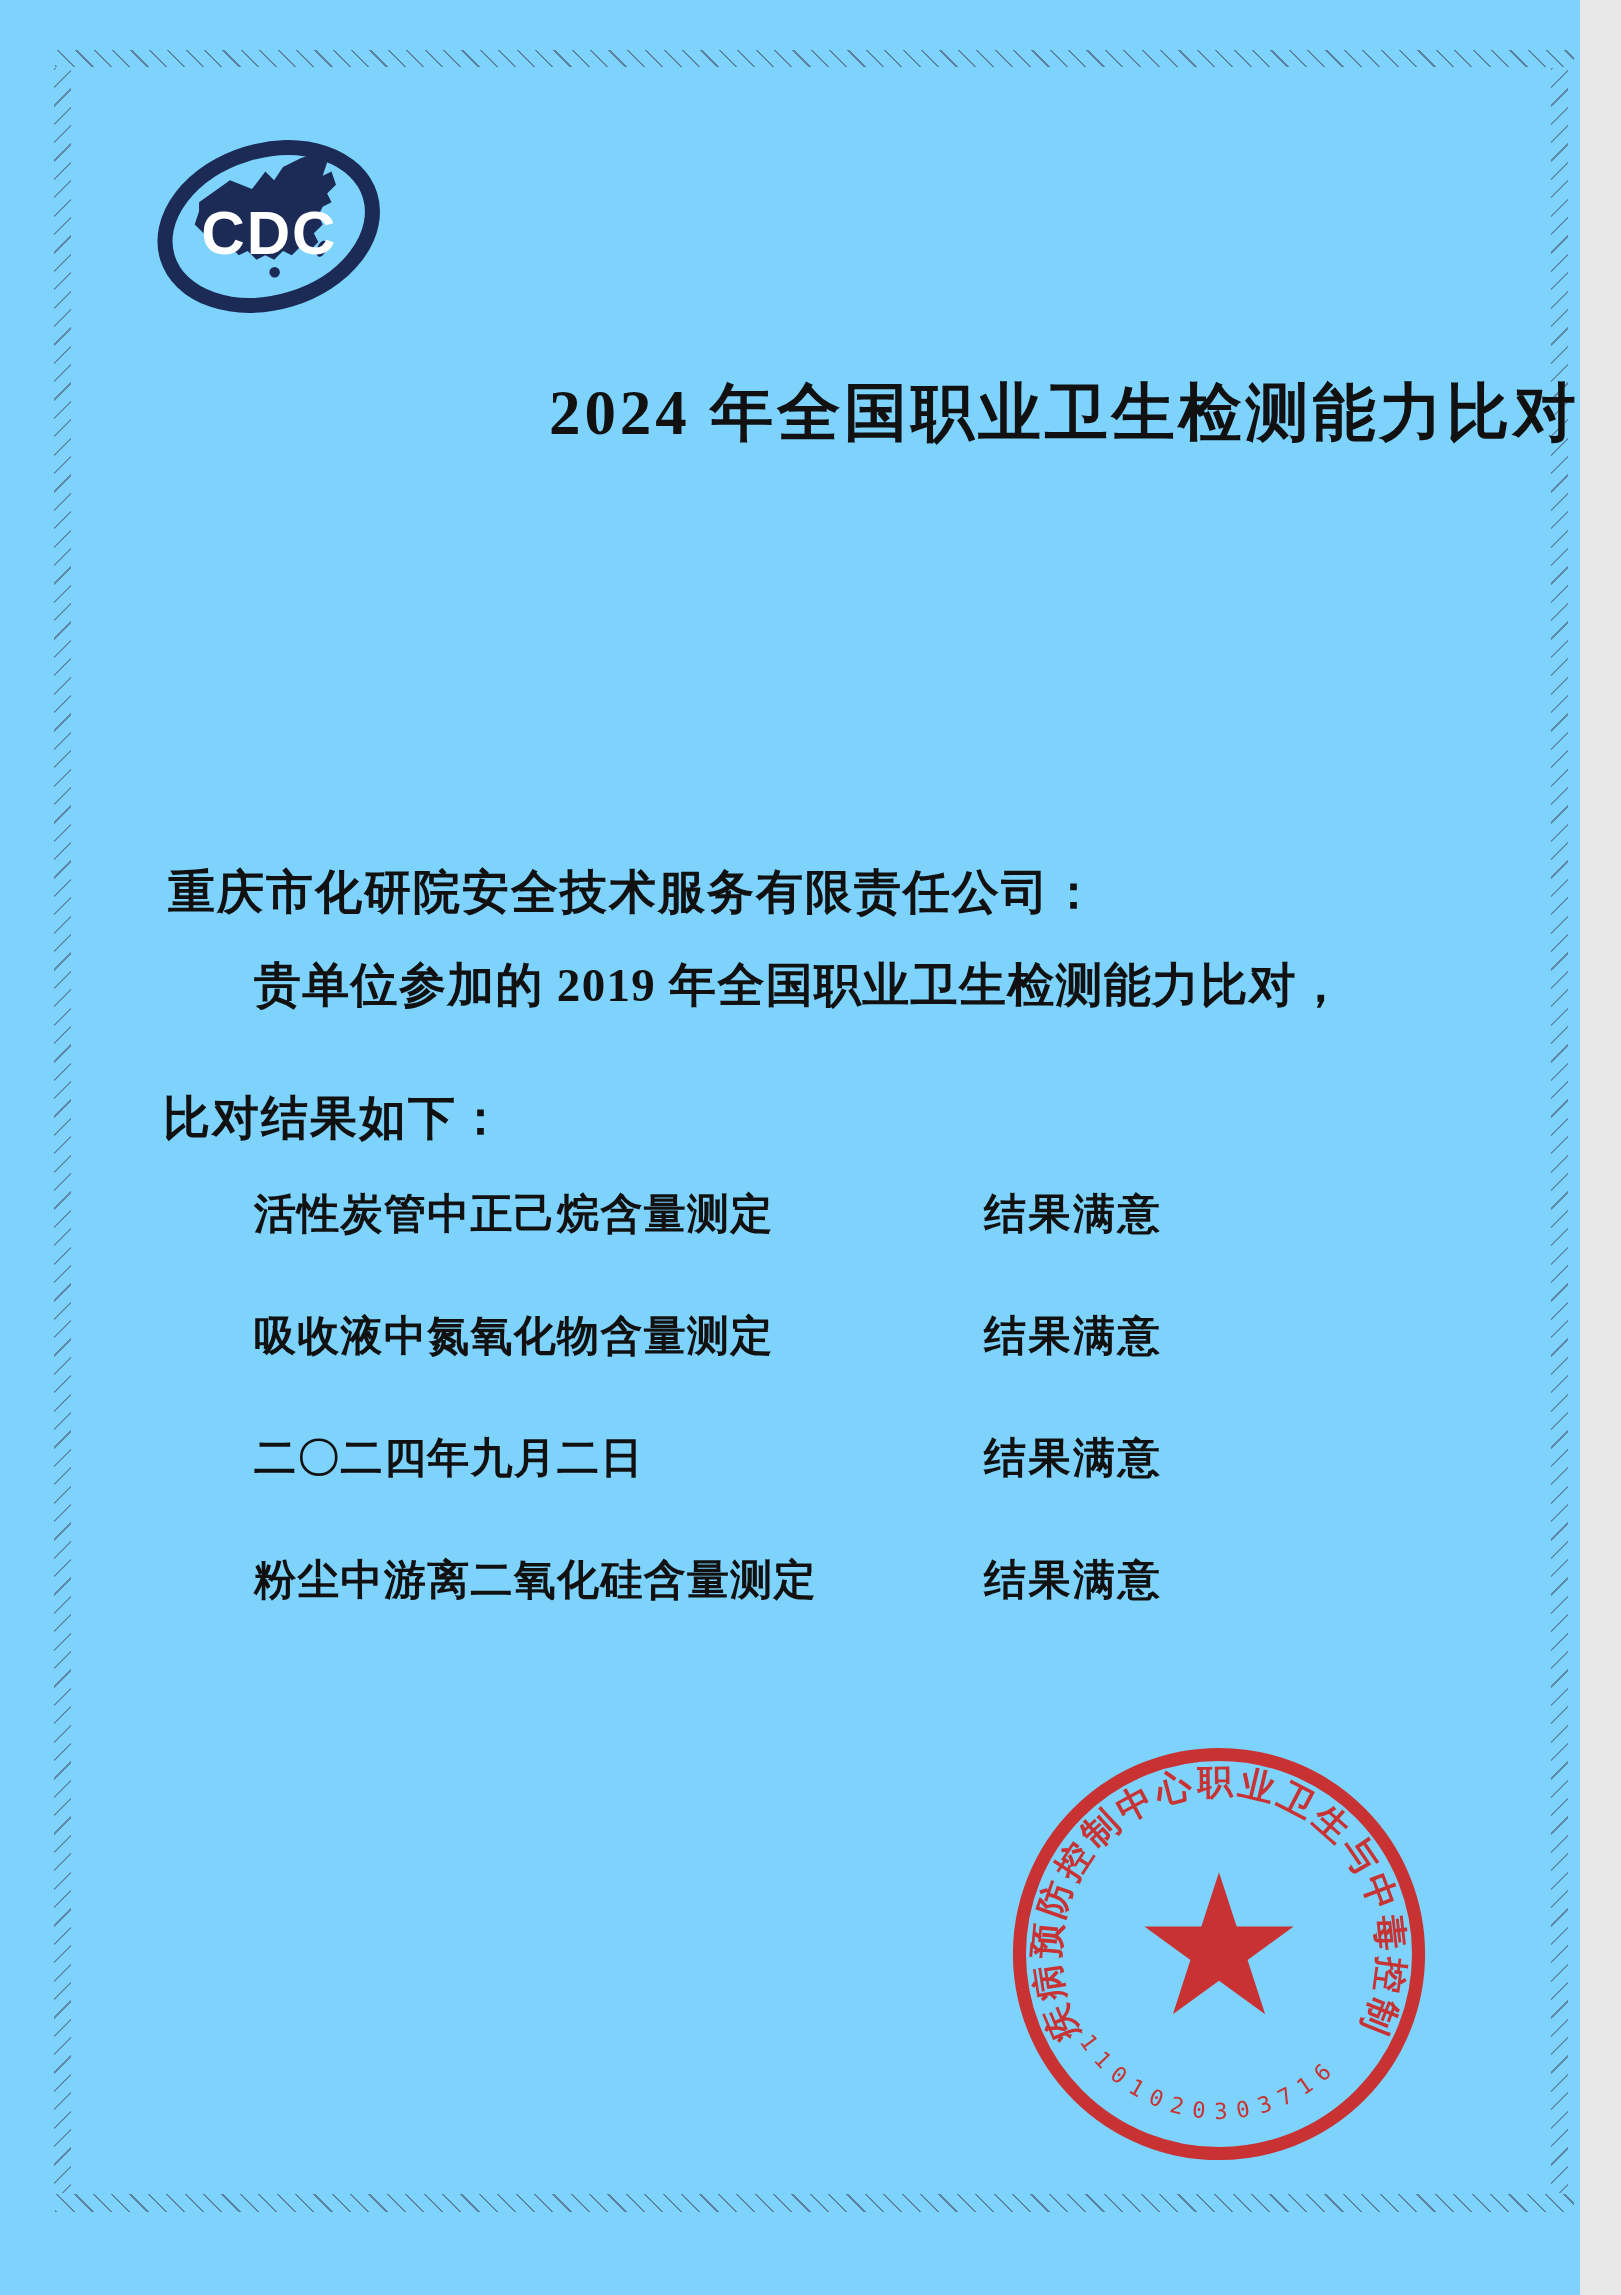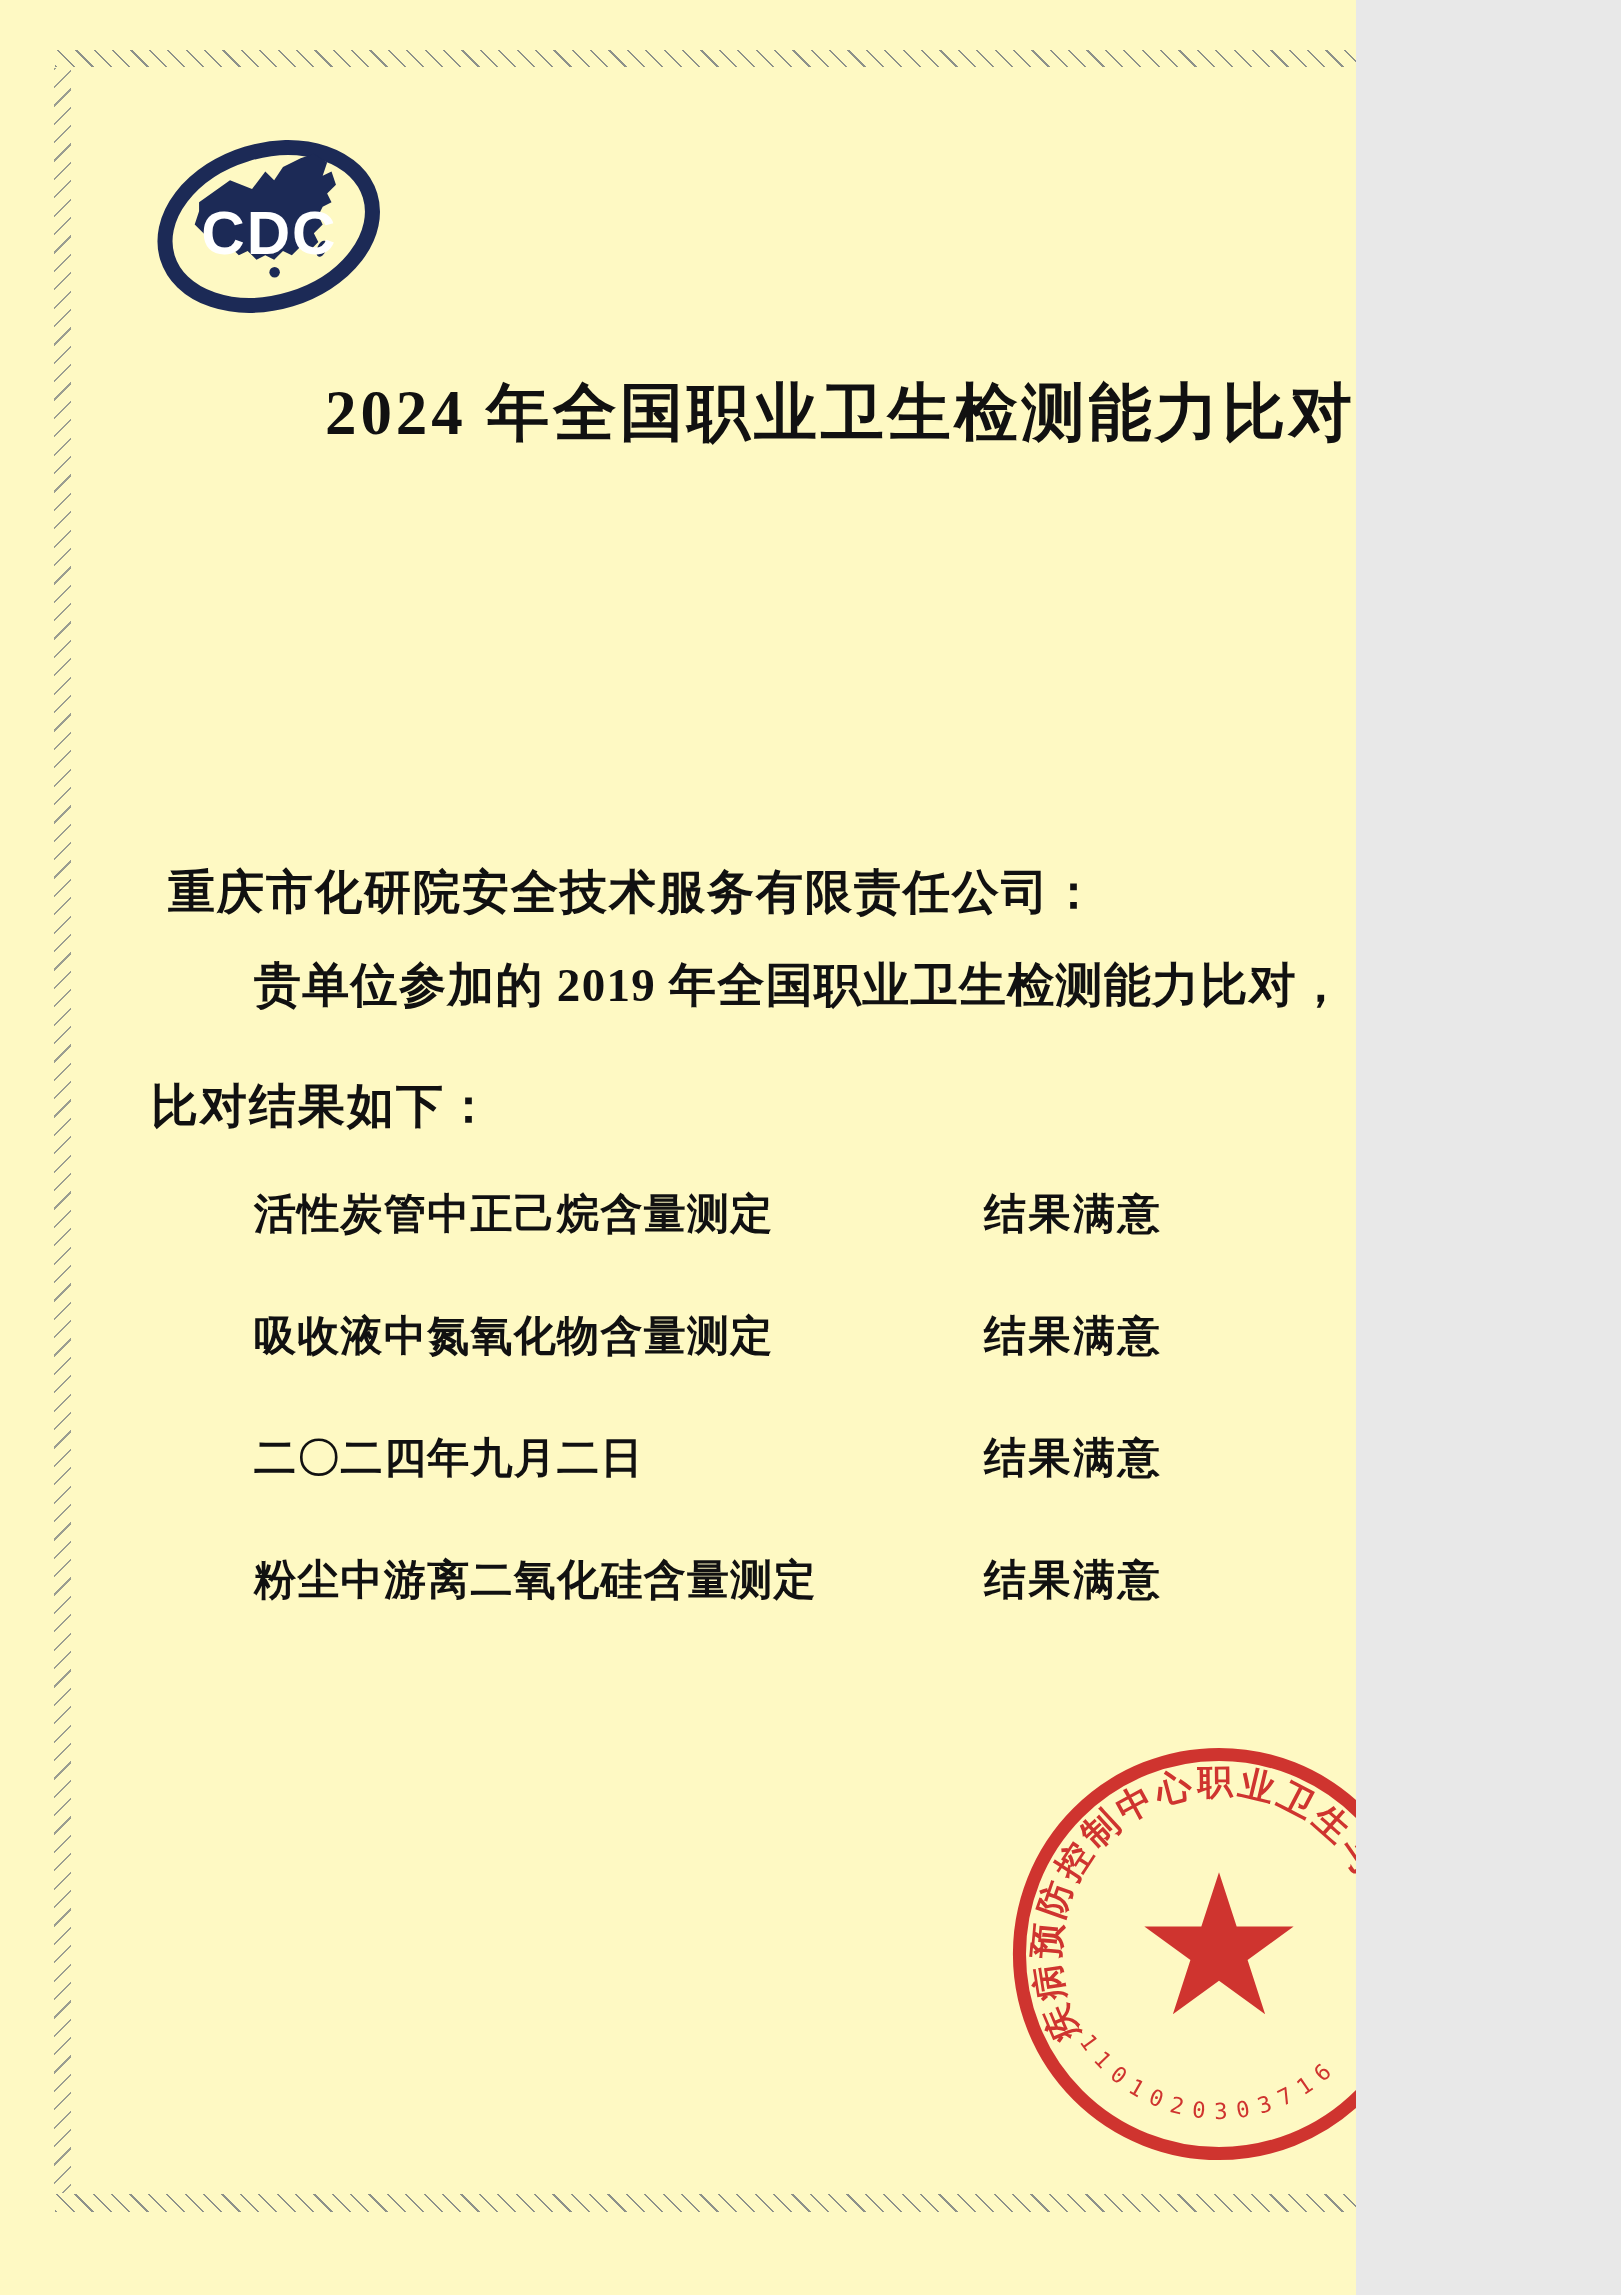--- a/index.html
+++ b/index.html
@@ -1,22 +1,23 @@
 <!DOCTYPE html>
 <html style="font-size:10.5px"><head>
 <meta charset="utf-8">
 <style>
   html,body{margin:0;padding:0;background:#e8e8e8;}
   .page{
     position:relative;
-    width:1356px;height:2295px;
-    background:#fef9c3;
+    width:1572px;height:2295px;
+    background:#7dd3fc;
     overflow:hidden;
     font-family:"Liberation Serif", serif;
     color:#111;
+    padding-left:8px;
   }
   
   .tick{position:absolute;pointer-events:none;}
   .tick-top{
     left:55px;top:50px;width:1519px;height:17px;
     background:repeating-linear-gradient(45deg, rgba(72,82,104,.62) 0 1.6px, transparent 1.6px 13px);
   }
   .tick-bottom{
     left:55px;top:2194px;width:1519px;height:18.3px;
     background:repeating-linear-gradient(45deg, rgba(72,82,104,.62) 0 1.6px, transparent 1.6px 13px);
@@ -45,21 +46,21 @@
 
   .recipient{
     position:absolute;left:151px;top:844px;margin:17px;
     font-size:47px;font-weight:bold;letter-spacing:2px;
   }
   .para1{
     position:absolute;left:254px;top:954px;margin:0;
     font-size:47px;font-weight:bold;letter-spacing:1.3px;
   }
   .para2{
-    position:absolute;left:151px;top:1075px;margin:0;
+    position:absolute;left:151px;top:1075px;margin:12px;
     font-size:47px;font-weight:bold;letter-spacing:2px;
   }
 
   .results{position:absolute;left:254px;top:1193px;width:1021px;}
   .result-row{display:flex;margin-bottom:80px;font-size:42px;font-weight:bold;line-height:1;}
   .result-item{width:730px;letter-spacing:1.3px;}
   .result-status{letter-spacing:2.6px;}
 
   .seal{position:absolute;left:990px;top:1725px;width:458px;height:458px;opacity:.95;z-index:2;}
   .date{

